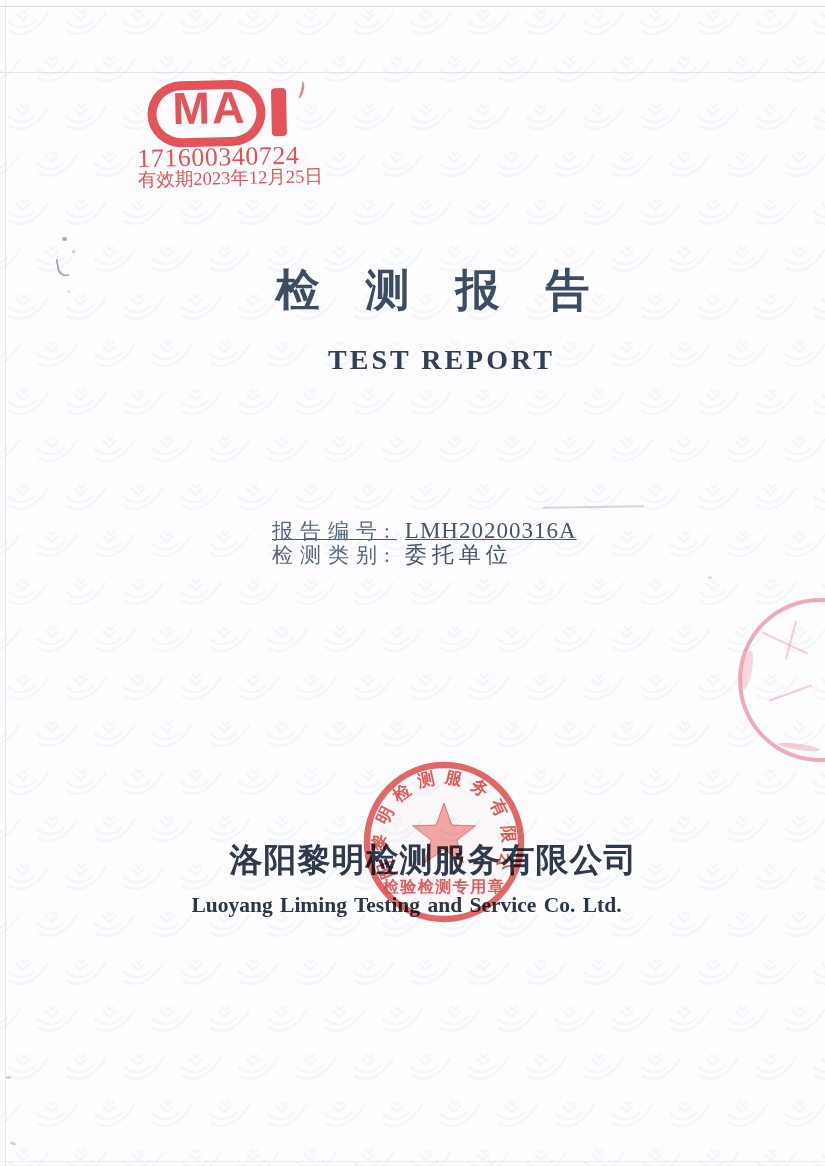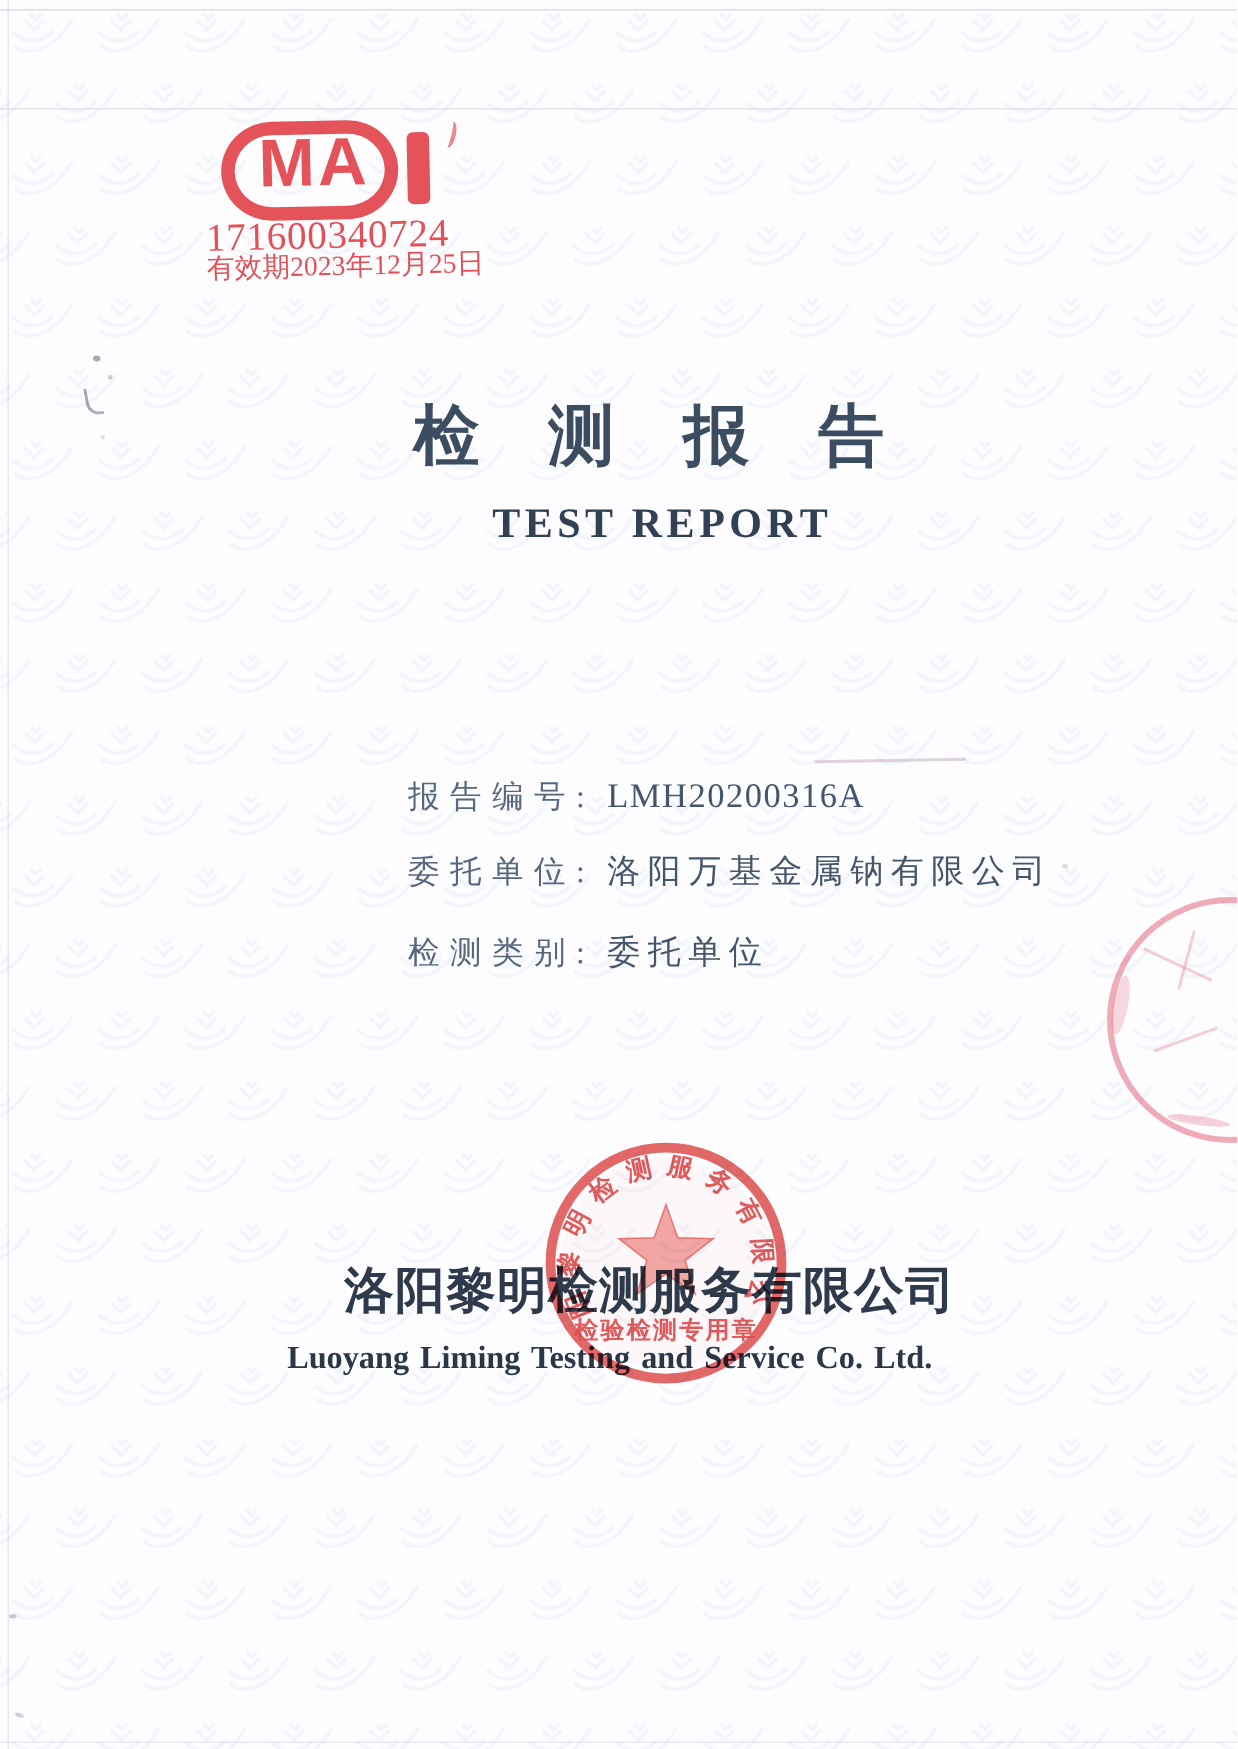--- a/index.html
+++ b/index.html
@@ -26,25 +26,25 @@
   
   .cma{left:137px;top:76px;width:200px;height:125px;transform:rotate(-1.2deg);opacity:.93;}
   .cma .oval{position:absolute;left:11px;top:4px;width:118px;height:66px;box-sizing:border-box;border:9px solid #e2474d;border-radius:34px/33px;}
   .cma .bar{position:absolute;left:135px;top:13px;width:15px;height:48px;background:#e2474d;border-radius:4px;}
   .cma .ma{position:absolute;left:36px;top:9px;font-family:"Liberation Sans","DejaVu Sans",sans-serif;font-weight:800;font-size:45px;line-height:1;letter-spacing:2px;color:#e2474d;}
   .cma .smudge{position:absolute;left:160px;top:6px;width:5px;height:18px;border-right:3px solid rgba(230,72,78,.7);border-radius:50%;transform:rotate(14deg);}
   .cma .num{position:absolute;left:0;top:68px;font-size:26px;line-height:1;letter-spacing:.5px;color:#df454b;}
   .cma .valid{position:absolute;left:0;top:93px;font-size:18.5px;line-height:1;color:#df454b;}
   
   .title-zh{left:0;top:266px;width:825px;text-align:center;font-size:44px;line-height:1.15;font-weight:600;color:#3d4d61;letter-spacing:46px;padding-left:86px;box-sizing:border-box;}
-  .title-en{left:0;top:334px;width:825px;text-align:center;font-size:28px;font-weight:700;color:#314054;letter-spacing:3px;padding-left:58px;box-sizing:border-box;}
+  .title-en{left:0;top:344px;width:825px;text-align:center;font-size:28px;font-weight:700;color:#314054;letter-spacing:3px;padding-left:58px;box-sizing:border-box;}
   
   .fields{left:272px;top:519px;color:#4b5b72;}
   .frow{height:24px;line-height:24px;white-space:nowrap;}
-  .frow.r1{margin-bottom:26px;}
+  .frow.r1{text-decoration:underline;}
   .frow.r2{margin-bottom:31px;}
   .frow.r3{margin-bottom:30px;}
   .flabel{font-size:21px;letter-spacing:7px;color:#57677e;}
   .fvalue{font-size:22px;margin-left:8px;color:#45556b;letter-spacing:5px;}
   .fvalue.latin{letter-spacing:1px;font-size:23px;}
   
   .company-zh{left:0;top:838px;width:825px;text-align:center;font-size:33px;font-weight:600;color:#2e3a4c;letter-spacing:1px;padding-left:42px;box-sizing:border-box;}
   .company-en{left:0;top:893px;width:813px;text-align:center;font-size:21.5px;font-weight:700;color:#2b3748;word-spacing:2px;}
   
   .seal{left:358px;top:756px;width:172px;height:172px;mix-blend-mode:multiply;opacity:.92;}
@@ -102,23 +102,20 @@
     <div class="valid">有效期2023年12月25日</div>
   </div>
 
   <div class="abs title-zh">检测报告</div>
   <div class="abs title-en">TEST REPORT</div>
 
   <div class="abs fields">
     <div class="frow r1">
       <span class="flabel">报告编号:</span><span class="fvalue latin">LMH20200316A</span>
     </div>
-    <div class="frow r3">
-      <span class="flabel">委托单位:</span><span class="fvalue">洛阳万基金属钠有限公司</span>
-    </div>
     <div class="frow r4">
       <span class="flabel">检测类别:</span><span class="fvalue">委托单位</span>
     </div>
   </div>
 
   <div class="abs company-zh">洛阳黎明检测服务有限公司</div>
   <div class="abs company-en">Luoyang Liming Testing and Service Co. Ltd.</div>
 
   <svg class="abs seal" width="172" height="172" viewBox="0 0 172 172">
     <defs>

